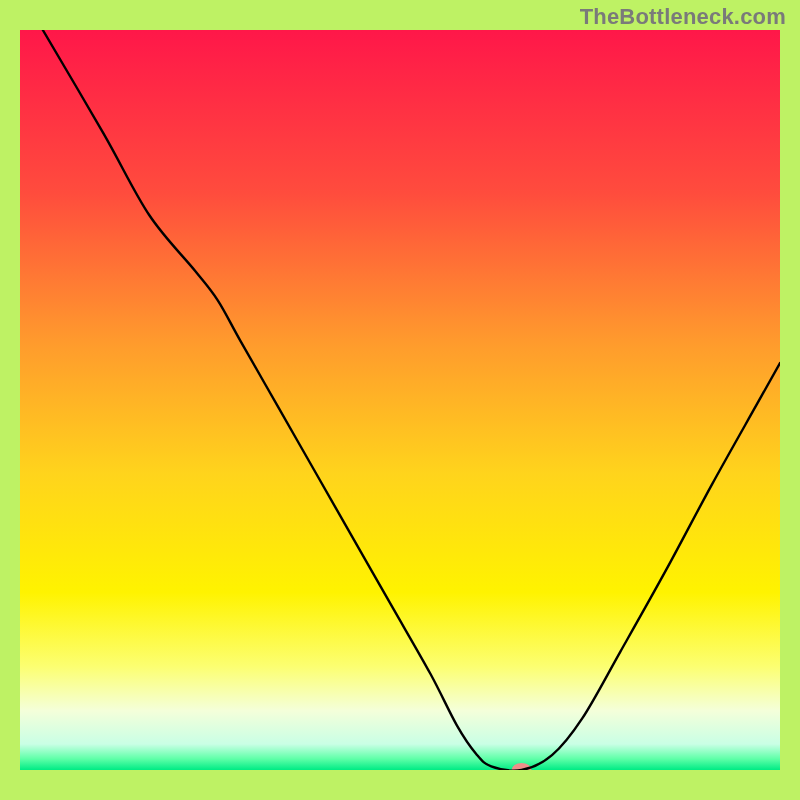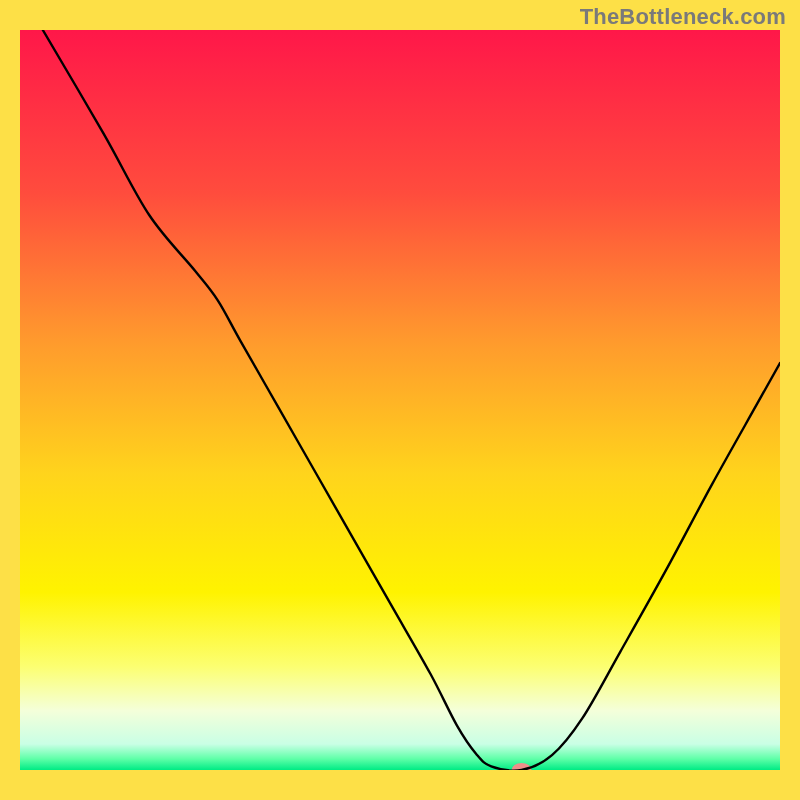--- a/index.html
+++ b/index.html
@@ -7,21 +7,21 @@
     padding: 0;
     width: 800px;
     height: 800px;
     background: #000;
     overflow: hidden;
   }
   .frame {
     position: relative;
     width: 800px;
     height: 800px;
-    background: #fde047;
+    background: #bef264;
   }
   .watermark {
     position: absolute;
     top: 4px;
     right: 14px;
     font-family: Arial, Helvetica, sans-serif;
     font-size: 22px;
     font-weight: bold;
     color: #7a7a7a;
     letter-spacing: 0.2px;

